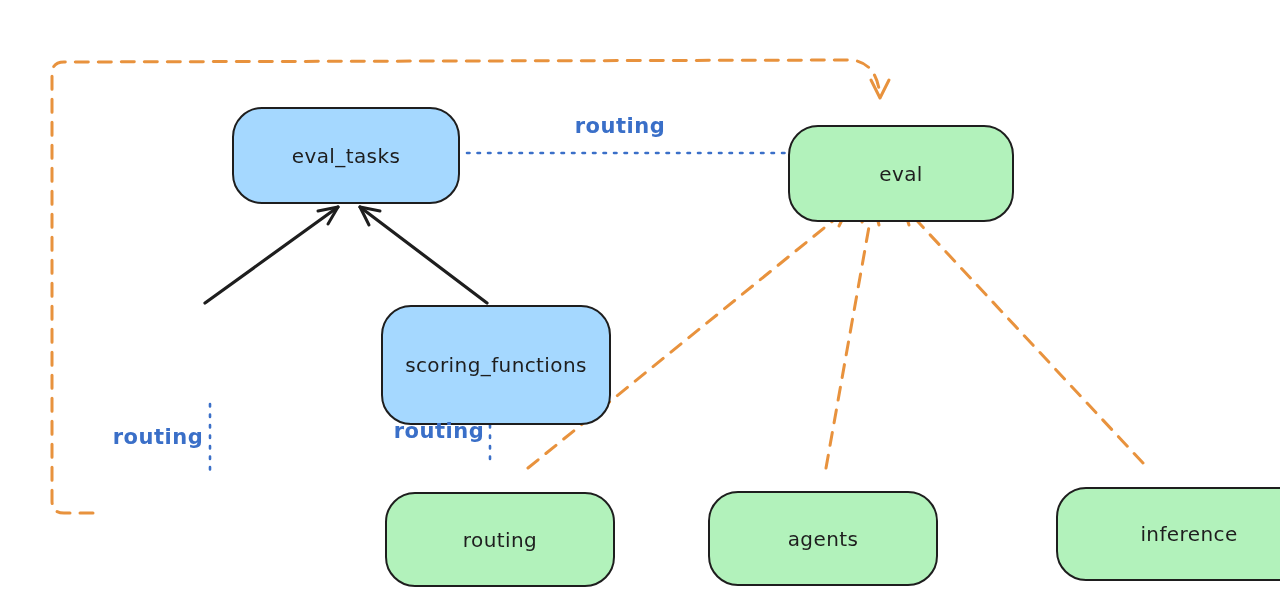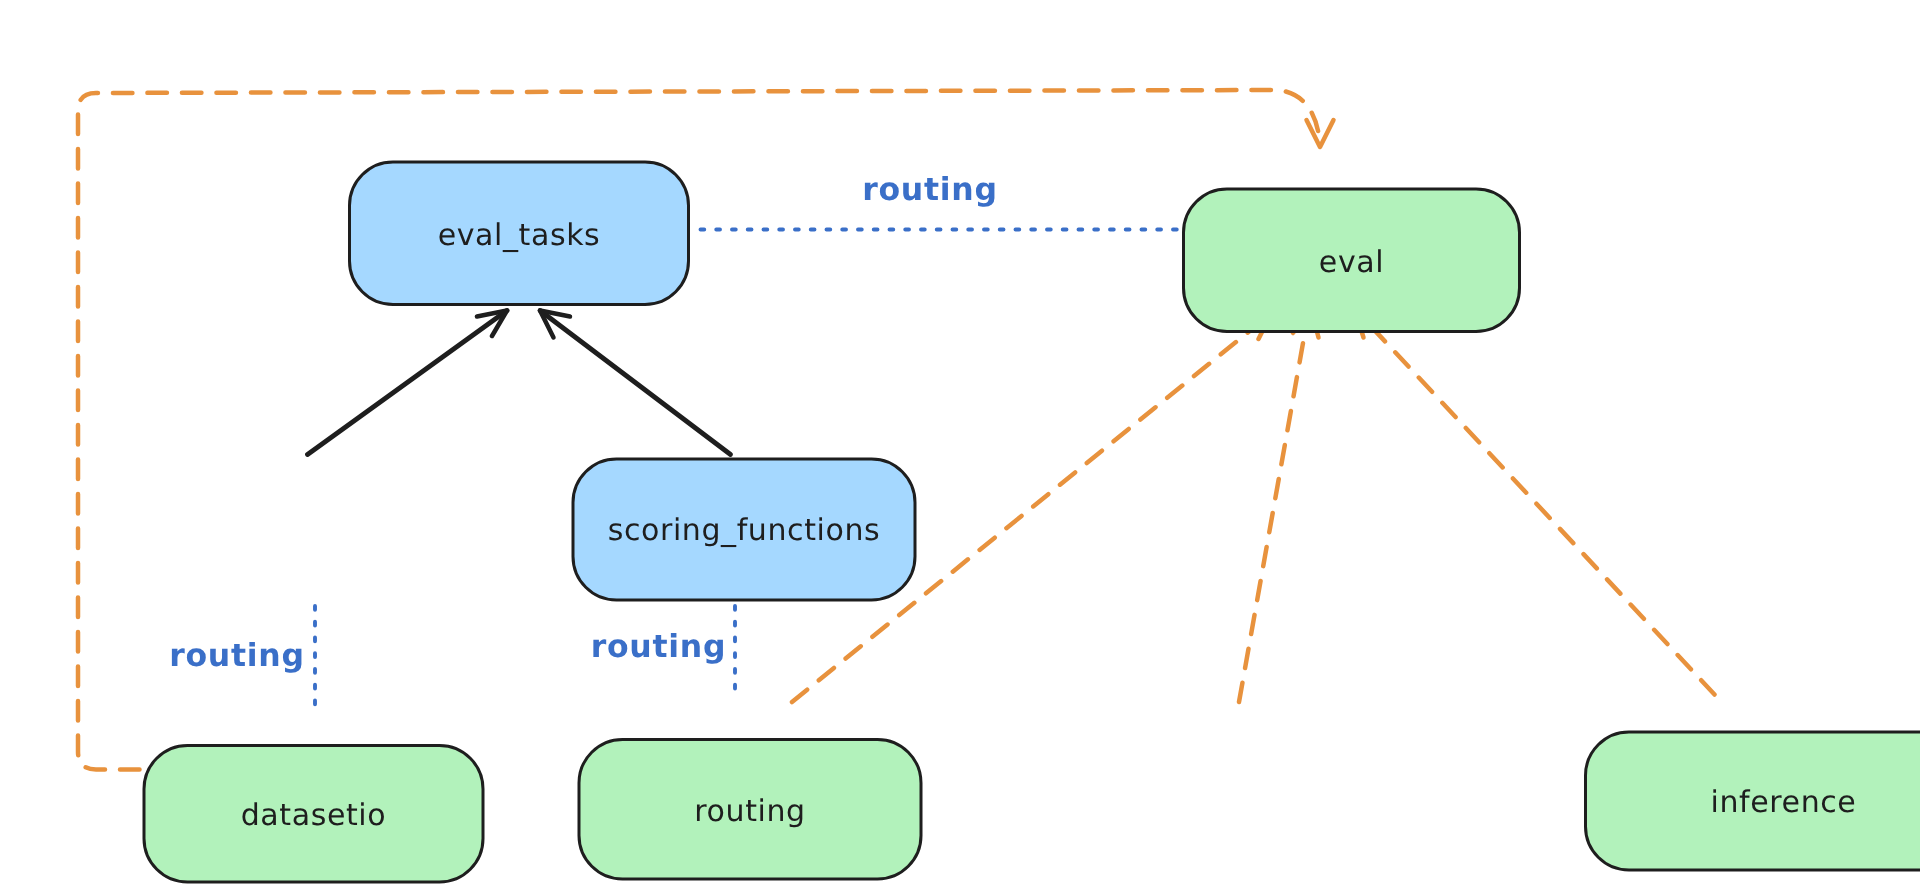--- a/index.html
+++ b/index.html
@@ -58,21 +58,21 @@
     font-size: 20px;
     letter-spacing: 0.4px;
     color: var(--node-stroke, #1e1e1e);
   }
   .node.blue  { background: var(--registry-fill, #a5d8ff); }
   .node.green { background: var(--provider-fill, #b2f2bb); margin-top: 20px; }
 
   .node-eval-tasks        { left: 232px;  top: 107px; width: 228px; height: 97px; }
   .node-eval              { left: 788px;  top: 105px; width: 226px; height: 97px; }
   .node-datasets          { left: 98px;   top: 305px; width: 229px; height: 96px; }
-  .node-scoring-functions { left: 381px;  top: 305px; width: 230px; height: 96px; }
+  .node-scoring-functions { left: 381px;  top: 305px; width: 230px; height: 120px; }
   .node-datasetio         { left: 95px;   top: 476px; width: 228px; height: 93px; }
   .node-scoring           { left: 385px;  top: 472px; width: 230px; height: 95px; }
   .node-agents            { left: 708px;  top: 471px; width: 230px; height: 95px; }
   .node-inference         { left: 1056px; top: 467px; width: 266px; height: 94px; }
 
   .routing-label {
     position: absolute;
     color: var(--routing-color, #3a6fc8);
     font-size: 21px;
     font-weight: 600;
@@ -110,25 +110,25 @@
 
   <div class="node blue node-eval-tasks">
     <span>eval_tasks</span>
   </div>
   <div class="node green node-eval">
     <span>eval</span>
   </div>
   <div class="node blue node-scoring-functions">
     <span>scoring_functions</span>
   </div>
-  <div class="node green node-datasetio">
-    <span>datasetio</span>
-  </div>
   <div class="node green node-scoring">
     <span>routing</span>
+  </div>
+  <div class="node green node-agents">
+    <span>agents</span>
   </div>
   <div class="node green node-inference">
     <span>inference</span>
   </div>
 
   <div class="routing-label routing-1">routing</div>
   <div class="routing-label routing-2">routing</div>
   <div class="routing-label routing-3">routing</div>
 
 </div>

